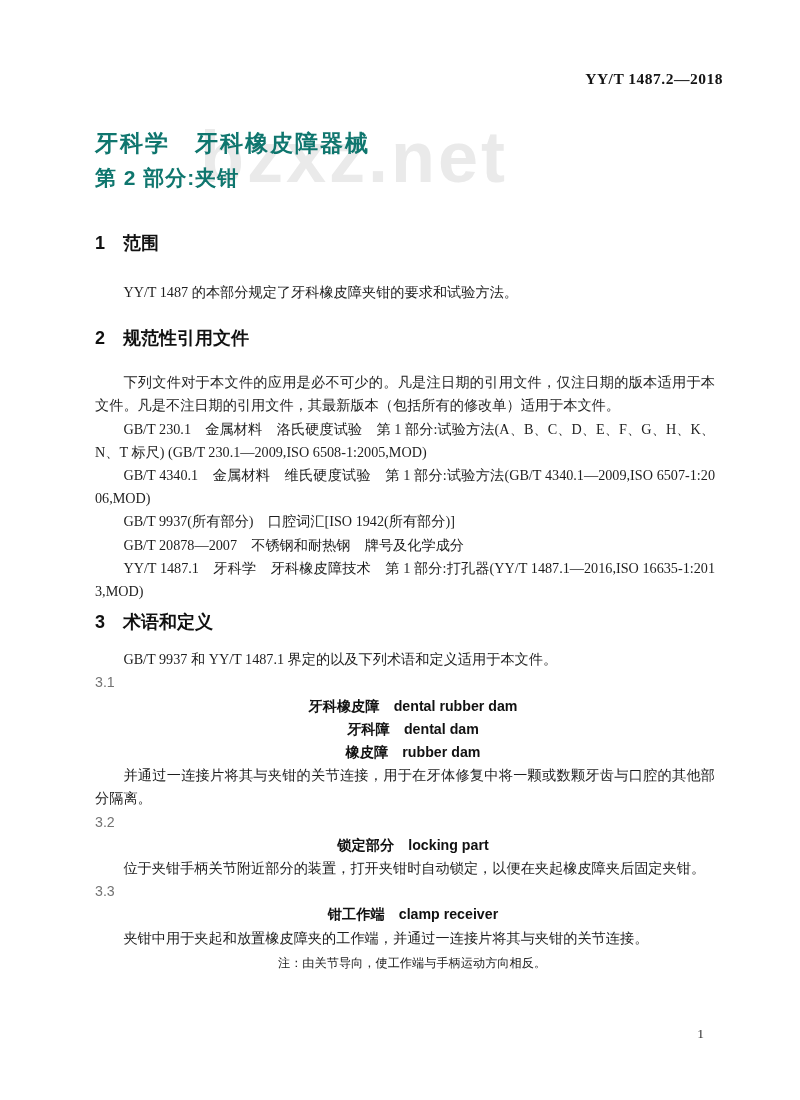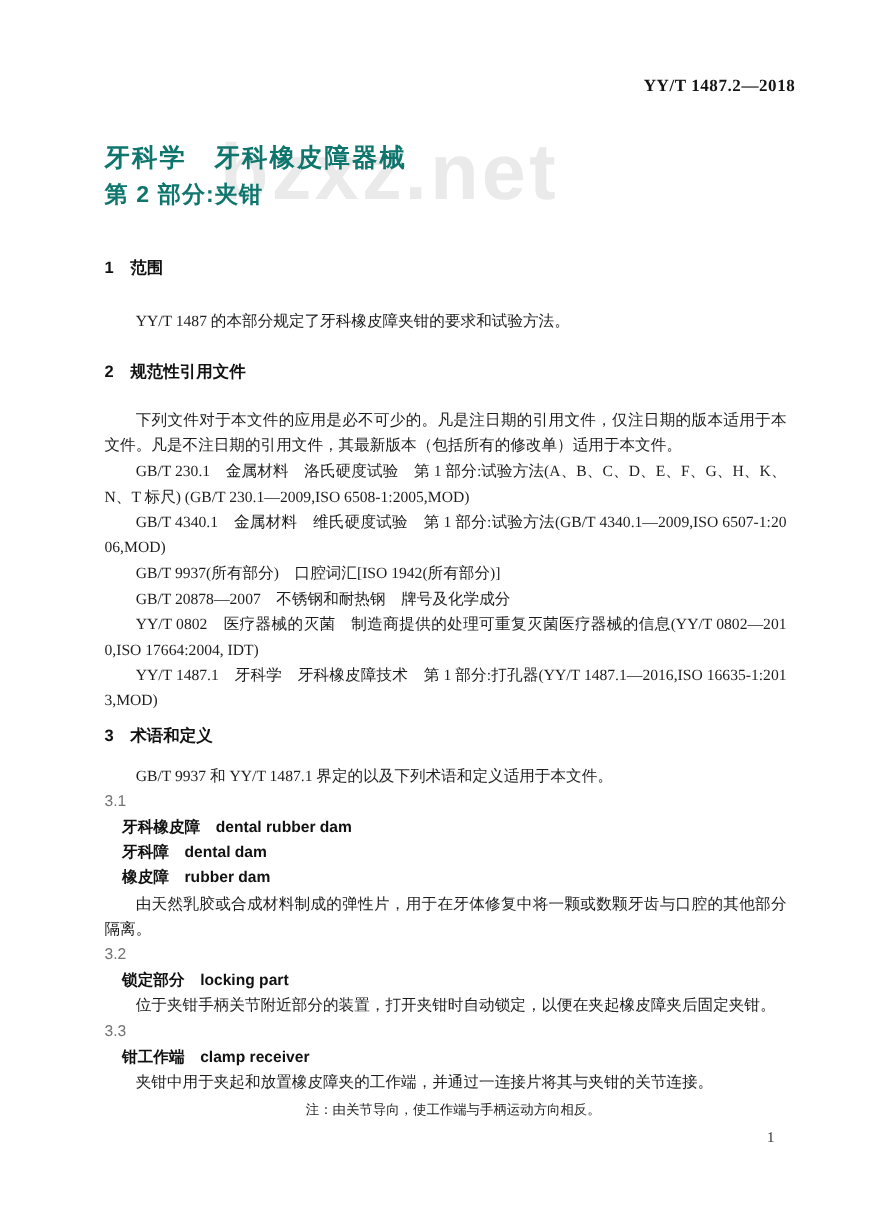--- a/index.html
+++ b/index.html
@@ -28,40 +28,40 @@
     width:620px;
   }
   .doc-title {
     font-family:"Liberation Sans","DejaVu Sans",sans-serif;
     font-weight:bold; color:#0f766e;
   }
   .doc-title .l1 { font-size:23px; line-height:30px; letter-spacing:2px; }
   .doc-title .l2 { font-size:21px; line-height:28px; margin-top:6px; letter-spacing:1px; }
   .sec-heading {
     font-family:"Liberation Sans","DejaVu Sans",sans-serif;
-    font-weight:bold; font-size:15px; line-height:23px;
+    font-weight:bold; font-size:18px; line-height:23px;
     color:#111; margin:0;
   }
   .sec-heading.h1 { margin-top:40px; }
   .sec-heading.h2 { margin-top:23px; }
   .sec-heading.h3 { margin-top:8px; }
   p { margin:0; font-size:14.2px; line-height:23.2px; text-align:justify; }
   .ind { text-indent:2em; }
   .mt26 { margin-top:26px; }
   .mt21 { margin-top:21px; }
   .mt14 { margin-top:14px; }
   .ref { text-indent:2em; word-break:break-all; }
   .term-num {
     font-family:"Liberation Sans","DejaVu Sans",sans-serif;
     font-size:14.2px; line-height:23.2px; color:#737373;
   }
   .term-line {
     font-family:"Liberation Sans","DejaVu Sans",sans-serif;
     font-weight:bold; font-size:14.2px; line-height:23.2px;
-    padding-left:16px; color:#111; text-align:left;
+    padding-left:16px; color:#111; text-align:center;
   }
   .note {
     font-size:12.2px; line-height:20px; padding-left:14px; margin-top:3px;
     color:#222; text-align:center;
   }
   .pagenum {
     position:absolute; right:96px; bottom:58px; z-index:1;
     font-size:13.5px; color:#333;
   }
 </style>
@@ -83,31 +83,30 @@
 
     <p class="sec-heading h1">1　范围</p>
     <p class="ind mt26">YY/T 1487 的本部分规定了牙科橡皮障夹钳的要求和试验方法。</p>
 
     <p class="sec-heading h2">2　规范性引用文件</p>
     <p class="ind mt21">下列文件对于本文件的应用是必不可少的。凡是注日期的引用文件，仅注日期的版本适用于本文件。凡是不注日期的引用文件，其最新版本（包括所有的修改单）适用于本文件。</p>
     <p class="ref">GB/T 230.1　金属材料　洛氏硬度试验　第 1 部分:试验方法(A、B、C、D、E、F、G、H、K、N、T 标尺) (GB/T 230.1—2009,ISO 6508-1:2005,MOD)</p>
     <p class="ref">GB/T 4340.1　金属材料　维氏硬度试验　第 1 部分:试验方法(GB/T 4340.1—2009,ISO 6507-1:2006,MOD)</p>
     <p class="ref">GB/T 9937(所有部分)　口腔词汇[ISO 1942(所有部分)]</p>
     <p class="ref">GB/T 20878—2007　不锈钢和耐热钢　牌号及化学成分</p>
-    <p class="ref">YY/T 0802　医疗器械的灭菌　制造商提供的处理可重复灭菌医疗器械的信息(YY/T 0802—2010,ISO 17664:2004, IDT)</p>
     <p class="ref">YY/T 1487.1　牙科学　牙科橡皮障技术　第 1 部分:打孔器(YY/T 1487.1—2016,ISO 16635-1:2013,MOD)</p>
 
     <p class="sec-heading h3">3　术语和定义</p>
     <p class="ind mt14">GB/T 9937 和 YY/T 1487.1 界定的以及下列术语和定义适用于本文件。</p>
 
     <p class="term-num">3.1</p>
     <p class="term-line">牙科橡皮障　dental rubber dam</p>
     <p class="term-line">牙科障　dental dam</p>
     <p class="term-line">橡皮障　rubber dam</p>
-    <p class="ind">由天然乳胶或合成材料制成的弹性片，用于在牙体修复中将一颗或数颗牙齿与口腔的其他部分隔离。</p>
+    <p class="ind">并通过一连接片将其与夹钳的关节连接，用于在牙体修复中将一颗或数颗牙齿与口腔的其他部分隔离。</p>
 
     <p class="term-num">3.2</p>
     <p class="term-line">锁定部分　locking part</p>
     <p class="ind">位于夹钳手柄关节附近部分的装置，打开夹钳时自动锁定，以便在夹起橡皮障夹后固定夹钳。</p>
 
     <p class="term-num">3.3</p>
     <p class="term-line">钳工作端　clamp receiver</p>
     <p class="ind">夹钳中用于夹起和放置橡皮障夹的工作端，并通过一连接片将其与夹钳的关节连接。</p>
     <p class="note">注：由关节导向，使工作端与手柄运动方向相反。</p>
 

